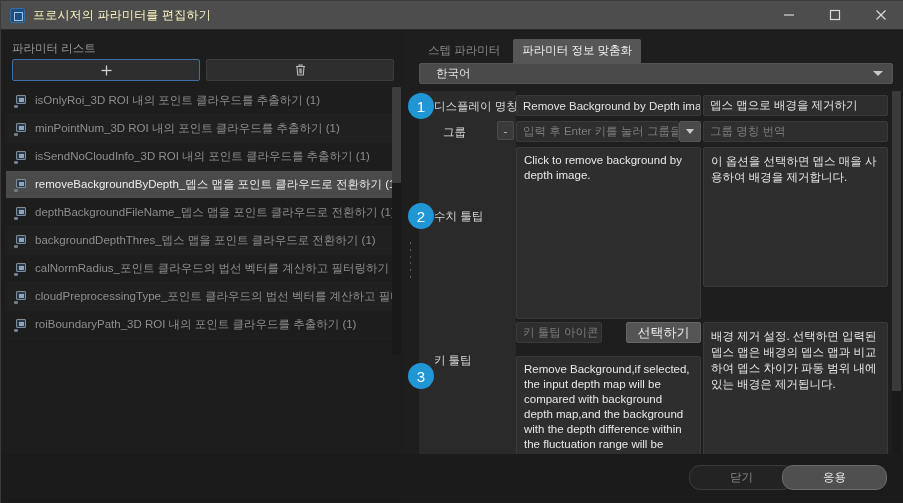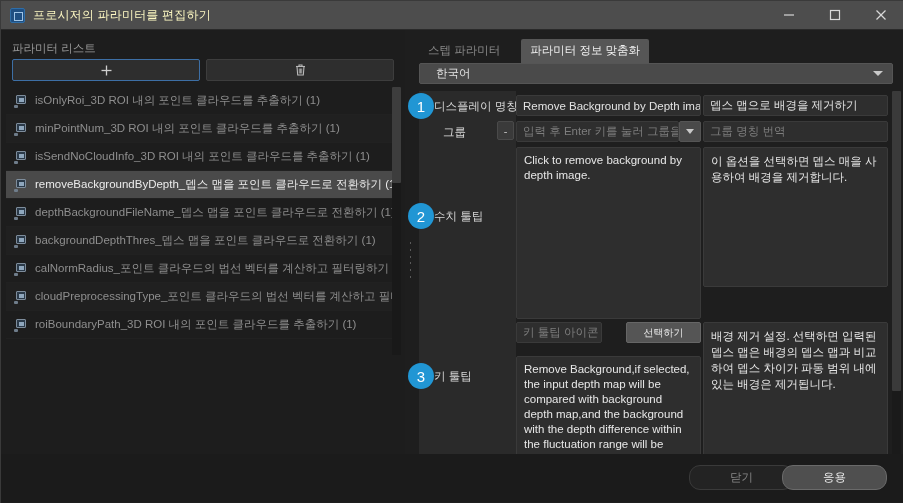--- a/index.html
+++ b/index.html
@@ -114,21 +114,21 @@
   .splitter .grip span {
     display: block; width: 3px; height: 2px; background: #5a5a5a;
   }
 
   
   .right-panel {
     position: absolute; left: 410px; top: 29px; width: 493px; height: 474px;
     background: #1e1e1e;
   }
   .tabs {
-    position: absolute; left: 8px; top: 9px; display: flex; align-items: flex-end; gap: 12px;
+    position: absolute; left: 8px; top: 9px; display: flex; align-items: flex-end; gap: 4px;
   }
   .tab {
     padding: 4px 9px 5px 9px; font-size: 11.5px; color: #8a8a8a;
     border-radius: 2px 2px 0 0;
   }
   .tab.active { background: #565656; color: #f0f0f0; }
 
   .lang-select {
     position: absolute; left: 8px; top: 33px; width: 474px; height: 21px;
     background: #4a4a4a; border: 1px solid #555; border-radius: 2px;
@@ -185,21 +185,21 @@
   .combo-caret {
     position: absolute; background: #4a4a4a; border: 1px solid #555;
     border-radius: 2px; display: flex; align-items: center; justify-content: center;
   }
   .combo-caret i {
     width: 0; height: 0; border-left: 4px solid transparent;
     border-right: 4px solid transparent; border-top: 5px solid #c9c9c9;
   }
   .pick-btn {
     position: absolute; background: #555555; border: 1px solid #666;
-    border-radius: 2px; color: #ececec; font-size: 10px;
+    border-radius: 2px; color: #ececec; font-size: 13px;
     display: flex; align-items: center; justify-content: center;
   }
 
   .right-scrollbar {
     position: absolute; right: 3px; top: 61px; width: 9px; height: 391px;
     background: #1a1a1a;
   }
   .right-scrollbar .thumb {
     position: absolute; left: 0; top: 0; width: 9px; height: 300px;
     background: #3a3a3a; border-radius: 1px;
@@ -375,21 +375,21 @@
           <i></i>
         </div>
       <div class="field placeholder" style="left:292px; top:30px; width:185px; height:21px;">그룹 명칭 번역</div>
 
       <div class="badge" style="left:-3px; top:112px;">2</div>
       <div class="row-label" style="left:23px; top:118px;">수치 툴팁</div>
       <div class="textarea" style="left:105px; top:56px; width:185px; height:172px;">Click to remove background by depth image.</div>
       <div class="textarea ko" style="left:292px; top:56px; width:185px; height:140px;">이 옵션을 선택하면 뎁스 매을 사용하여 배경을 제거합니다.</div>
 
       <div class="badge" style="left:-3px; top:272px;">3</div>
-      <div class="row-label" style="left:23px; top:278px;">키 툴팁</div>
+      <div class="row-label" style="left:23px; top:262px;font-family:Liberation Serif, serif;">키 툴팁</div>
       <div class="field placeholder" style="left:105px; top:231px; width:86px; height:21px;">키 툴팁 아이콘</div>
       <div class="pick-btn" style="left:215px; top:231px; width:75px; height:21px;">선택하기</div>
       <div class="textarea" style="left:105px; top:256px; width:185px; height:135px;margin-top:9px;">Remove Background,if selected, the input depth map will be compared with background depth map,and the background with the depth difference within the fluctuation range will be removed.</div>
       <div class="textarea ko" style="left:292px; top:231px; width:185px; height:160px;">배경 제거 설정. 선택하면 입력된 뎁스 맵은 배경의 뎁스 맵과 비교하여 뎁스 차이가 파동 범위 내에 있는 배경은 제거됩니다.</div>
     </div>
 
     <div class="right-scrollbar">
       <div class="thumb"></div>
     </div>
   </div>

